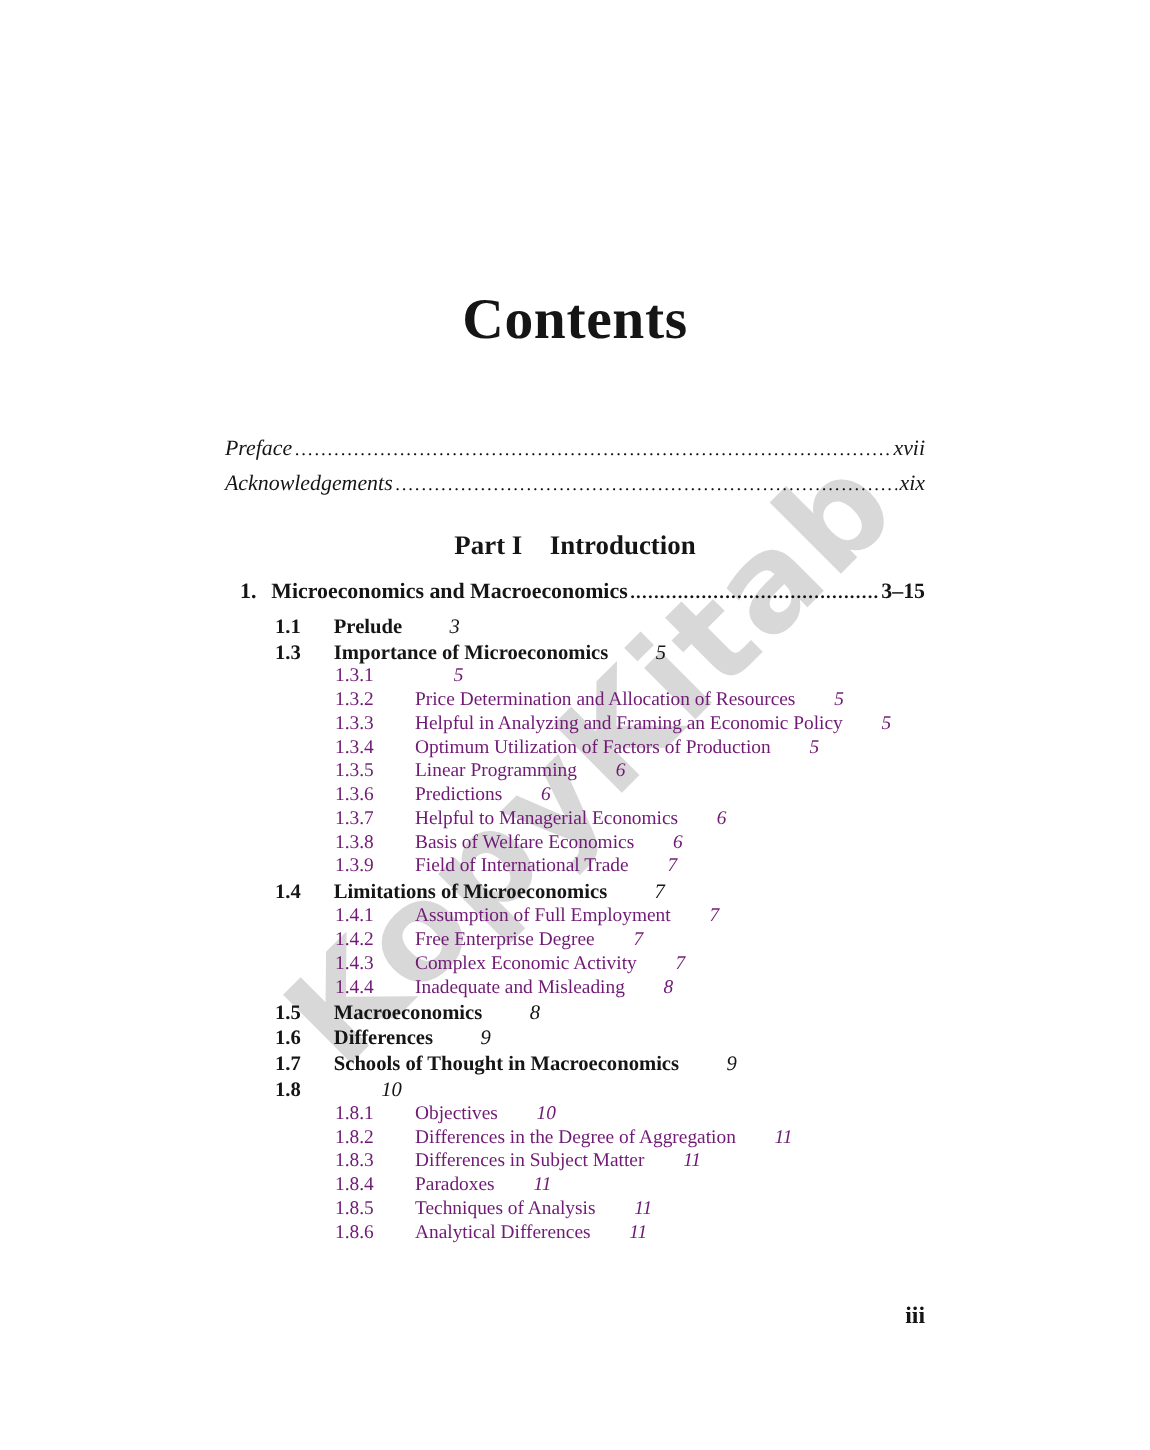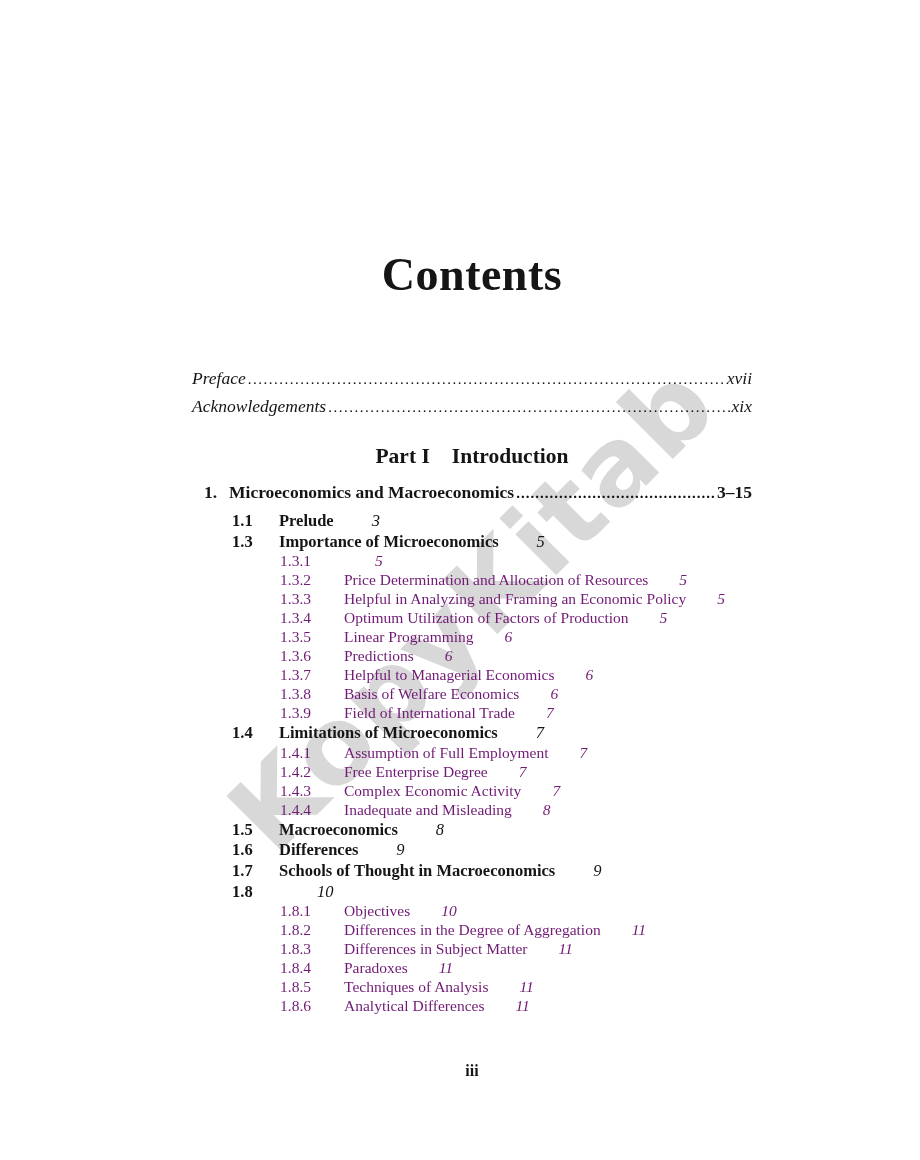--- a/index.html
+++ b/index.html
@@ -21,21 +21,21 @@
     font-family: "DejaVu Sans", sans-serif;
     font-weight: bold;
     font-size: 106px;
     letter-spacing: 2px;
     color: #d8d8d8;
     white-space: nowrap;
     z-index: 0;
     user-select: none;
   }
 
-  .content { position: absolute; left: 192px; width: 560px; z-index: 1; margin-top: 20px; }
+  .content { position: absolute; left: 180px; width: 560px; z-index: 1; }
 
   .doc-title {
     top: 228px;
     text-align: center;
     font-size: 46px;
     font-weight: bold;
     letter-spacing: 0.5px;
   }
 
   .frontmatter { top: 348px; }
@@ -101,23 +101,23 @@
   .toc-page {
     font-style: italic;
     font-weight: normal;
     margin-left: 2.3em;
     white-space: nowrap;
   }
   .toc-row.level2 .toc-page { margin-left: 2em; }
 
   .footer-page {
     top: 1042px;
-    text-align: center;
-    font-weight: bold;
-    font-size: 16px;
+    text-align: right;
+    font-weight: bold;
+    font-size: 19px;
   }
 </style>
 </head>
 <body>
 
 <div class="page">
 
   <div class="watermark" style="color: rgb(216, 216, 216);">KopyKitab</div>
 
   <div class="content doc-title" style="position:absolute;">Contents</div>

